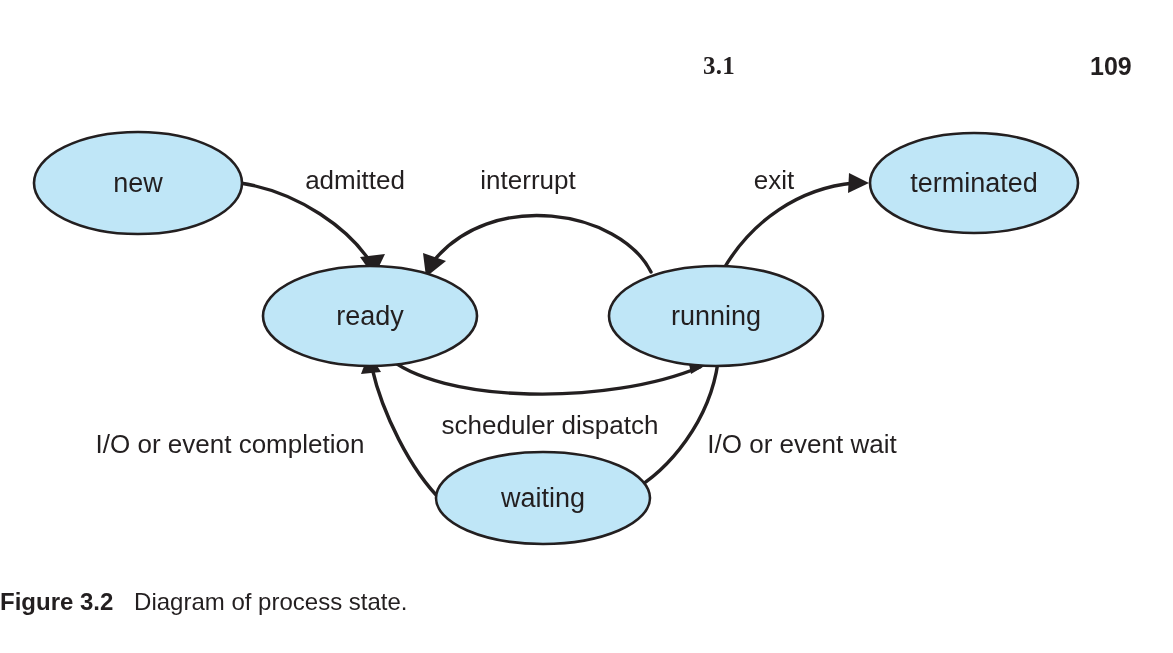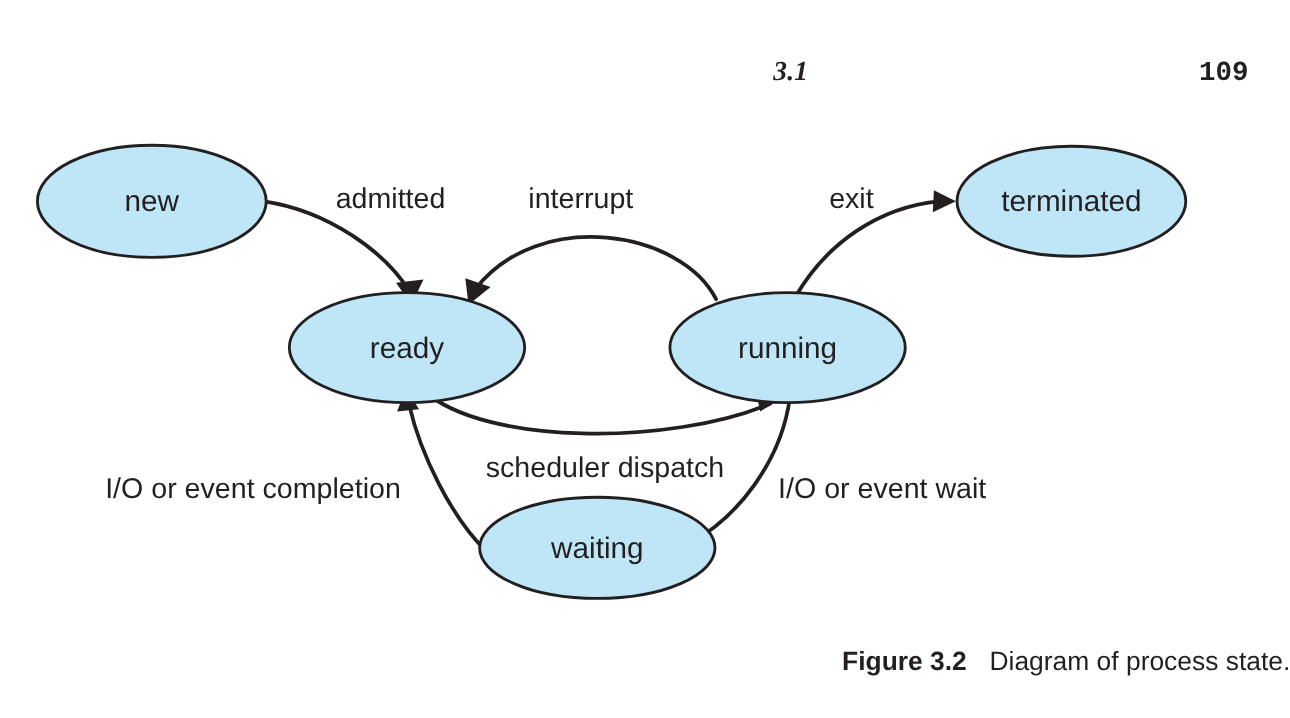--- a/index.html
+++ b/index.html
@@ -26,37 +26,36 @@
   }
   .hdr-section-num {
     position: absolute;
     left: 703px;
     top: 0;
     font-family: "Liberation Serif", serif;
     font-weight: bold;
     font-size: 25px;
     color: #231f20;
     letter-spacing: 0.2px;
-    font-style: italic;
   }
   .hdr-section-title {
     position: absolute;
     left: 768px;
     top: 0;
     font-family: "Liberation Serif", serif;
     font-weight: bold;
     font-size: 25px;
     color: #1ba3e8;
     letter-spacing: 0.2px;
   }
   .hdr-page-num {
     position: absolute;
     left: 1090px;
     top: 0;
-    font-family: Liberation Mono, monospace;
+    font-family: Liberation Sans, sans-serif;
     font-weight: bold;
     font-size: 25px;
     color: #231f20;
   }
 
   
   #figure {
     position: absolute;
     left: 0;
     top: 100px;
@@ -97,21 +96,21 @@
   .arrow-head {
     fill: #231f20;
   }
 
   
   #figure-caption {
     position: absolute;
     left: 0;
     top: 588px;
     width: 1173px;
-    text-align: right;
+    text-align: left;
     font-family: "Liberation Sans", sans-serif;
     font-size: 24px;
     color: #231f20;
   }
   #figure-caption .cap-label {
     font-weight: bold;
   }
   #figure-caption .cap-text {
     font-weight: normal;
     margin-left: 14px;

